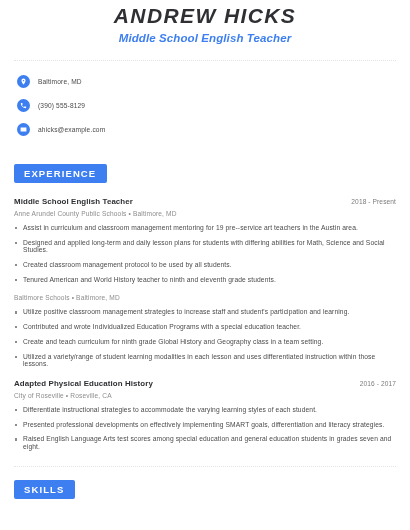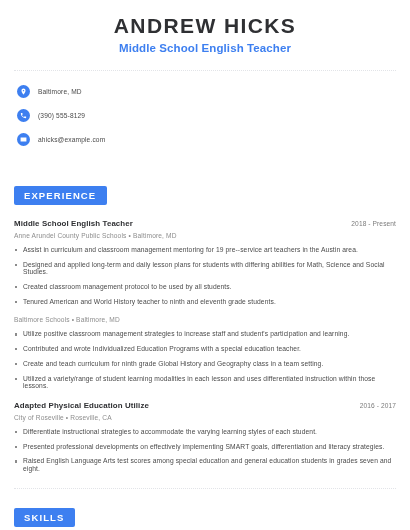--- a/index.html
+++ b/index.html
@@ -17,22 +17,23 @@
   .page {
     width: 410px;
     height: 530px;
     box-sizing: border-box;
     padding: 0 14px;
     position: relative;
   }
 
   
   .header {
-    padding-top: 14px;
+    padding-top: 4px;
     text-align: center;
+    font-style: italic;
   }
   .name {
     font-size: 21px;
     font-weight: bold;
     letter-spacing: 1.4px;
     color: #2f3033;
     line-height: 1.1;
   }
   .job-title {
     margin-top: 5px;
@@ -80,22 +81,22 @@
   .section-tag {
     display: inline-block;
     background: #3d7ff0;
     color: #ffffff;
     font-size: 9.5px;
     font-weight: bold;
     letter-spacing: 1.1px;
     padding: 4px 11px 4px 10px;
     border-radius: 2px;
   }
-  .section-experience { margin-top: 36px; }
-  .section-skills { margin-top: 18px; }
+  .section-experience { margin-top: 24px; }
+  .section-skills { margin-top: 12px; }
 
   
   .jobs { margin-top: 14px; }
   .job { margin-bottom: 11px; }
   .job-head {
     display: flex;
     align-items: baseline;
     justify-content: space-between;
   }
   .job-role {
@@ -213,21 +214,21 @@
         <ul class="bullets">
           <li>Utilize positive classroom management strategies to increase staff and student's participation and learning.</li>
           <li>Contributed and wrote Individualized Education Programs with a special education teacher.</li>
           <li>Create and teach curriculum for ninth grade Global History and Geography class in a team setting.</li>
           <li>Utilized a variety/range of student learning modalities in each lesson and uses differentiated instruction within those lessons.</li>
         </ul>
       </div>
 
       <div class="job">
         <div class="job-head">
-          <span class="job-role">Adapted Physical Education Utilize</span>
+          <span class="job-role">Adapted Physical Education History</span>
           <span class="job-dates">2016 - 2017</span>
         </div>
         <div class="job-org">City of Roseville • Roseville, CA</div>
         <ul class="bullets">
           <li>Differentiate instructional strategies to accommodate the varying learning styles of each student.</li>
           <li>Presented professional developments on effectively implementing SMART goals, differentiation and literacy strategies.</li>
           <li>Raised English Language Arts test scores among special education and general education students in grades seven and eight.</li>
         </ul>
       </div>
 

